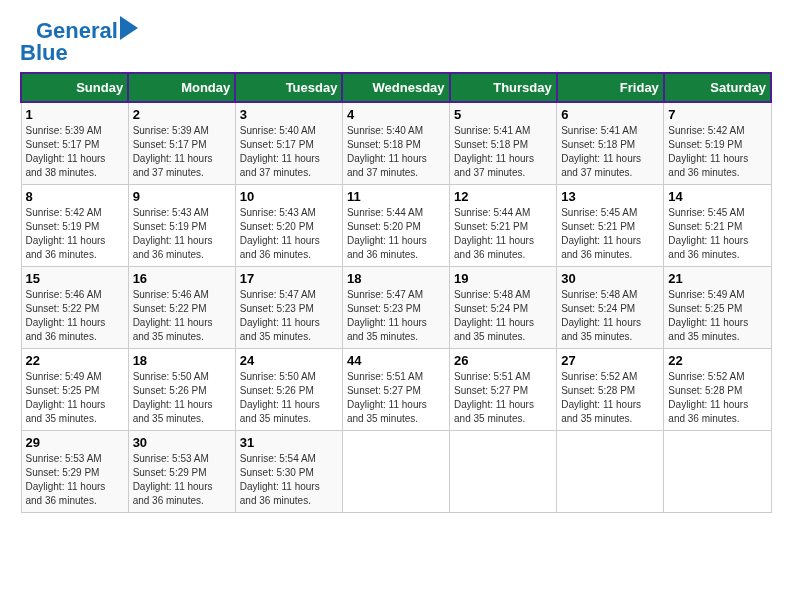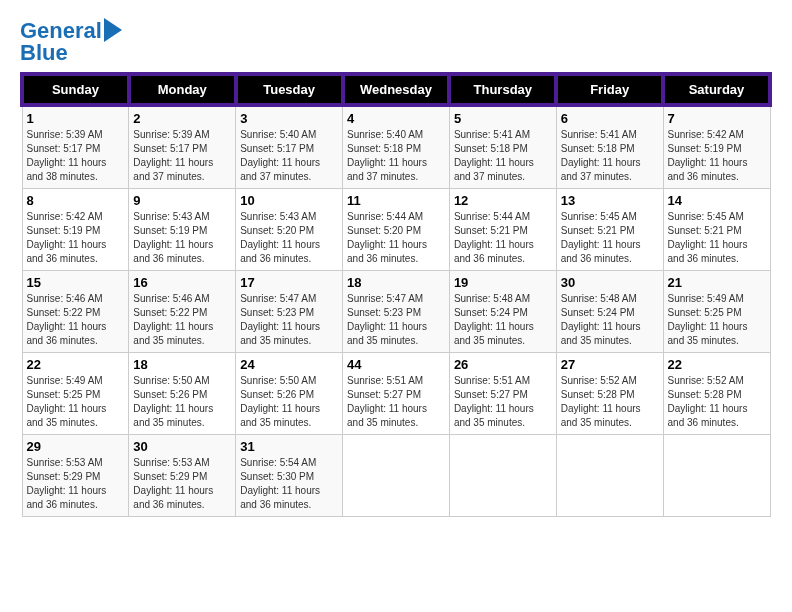--- a/index.html
+++ b/index.html
@@ -32,47 +32,48 @@
       width: 0;
       height: 0;
       border-top: 12px solid transparent;
       border-bottom: 12px solid transparent;
       border-left: 18px solid #1a6eb5;
       margin-left: 2px;
       margin-top: -4px;
     }
     .logo-row {
       display: flex;
-      align-items: flex-end;
+      align-items: flex-start;
+      margin-left: 16px;
     }
     .title-block {
       text-align: right;
     }
     .month-title {
       font-size: 36px;
       font-weight: bold;
       color: #333;
     }
     .location {
       font-size: 16px;
       color: #555;
     }
     table {
       width: 100%;
       border-collapse: collapse;
       font-size: 11px;
     }
     thead tr th {
-      background: #000000;
+      background: #15803d;
       color: #fff;
       font-size: 13px;
       font-weight: bold;
       padding: 6px 4px;
-      text-align: center;
-      border: 4px solid #4c1d95;
+      text-align: right;
+      border: 2px solid #4c1d95;
     }
     tbody tr td {
       vertical-align: top;
       padding: 4px 4px;
       border: 1px solid #ccc;
       min-height: 80px;
       width: 14.28%;
       background: #fff;
     }
     tbody tr:nth-child(odd) td {

